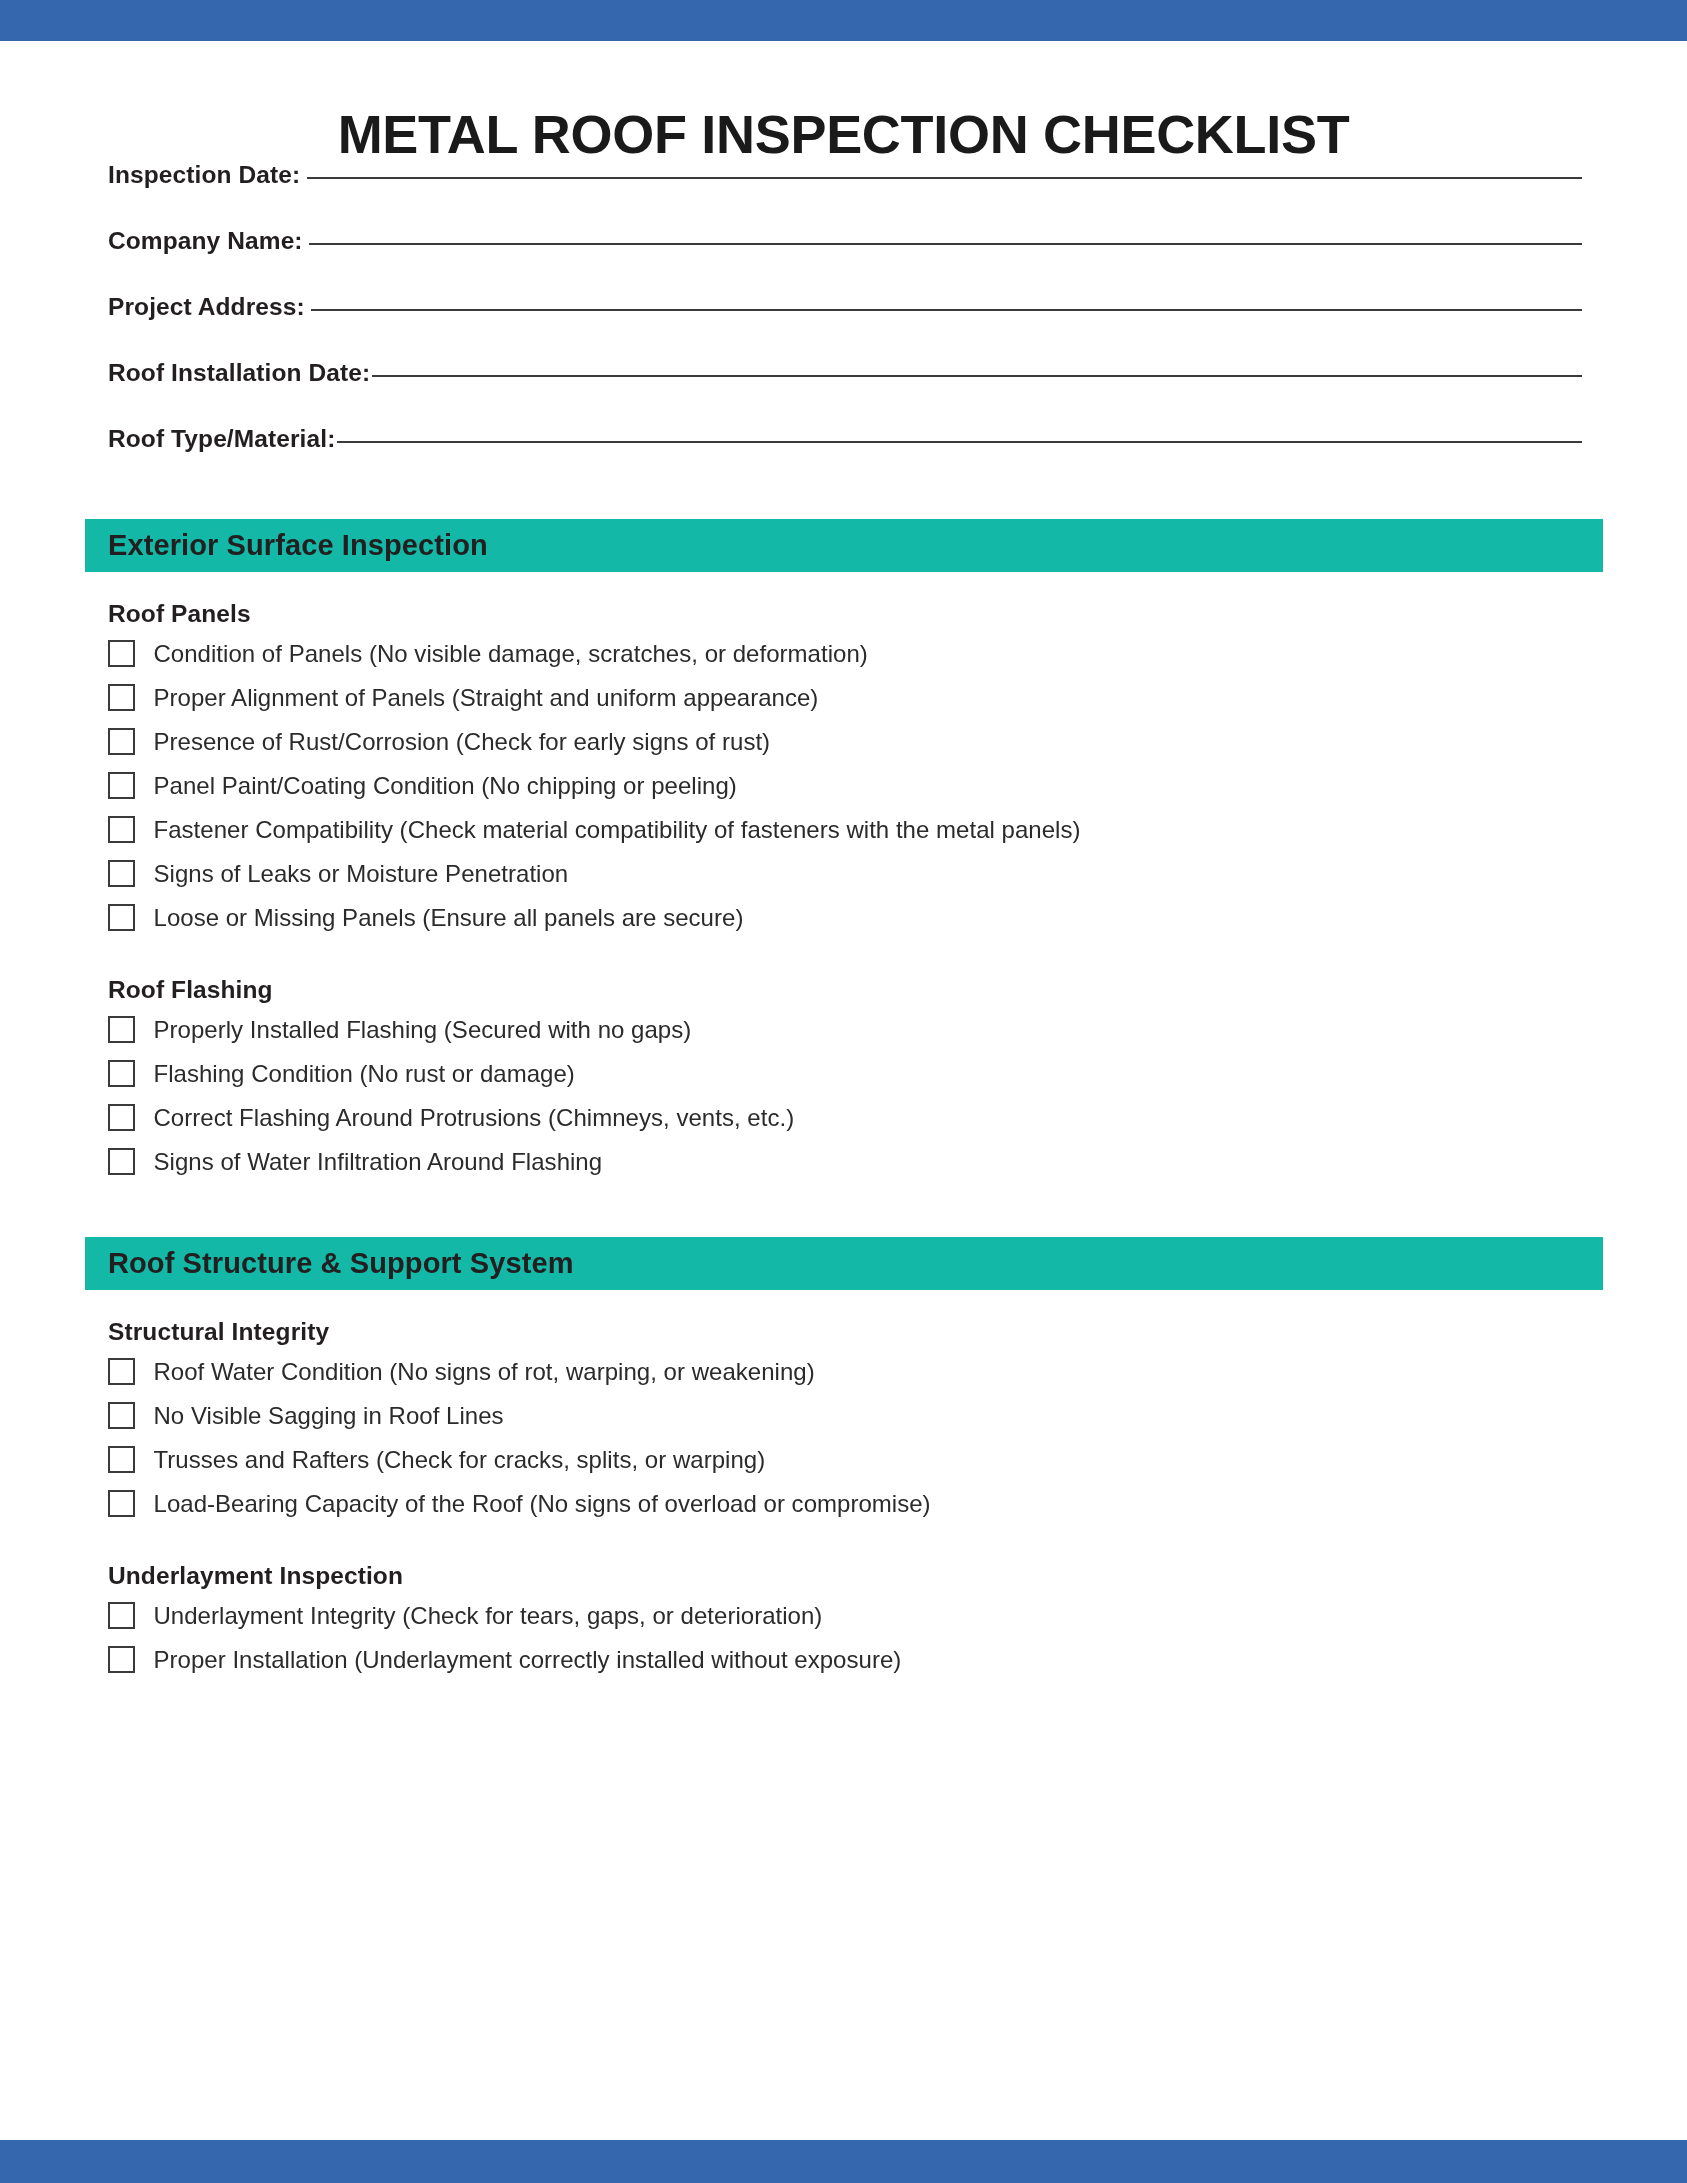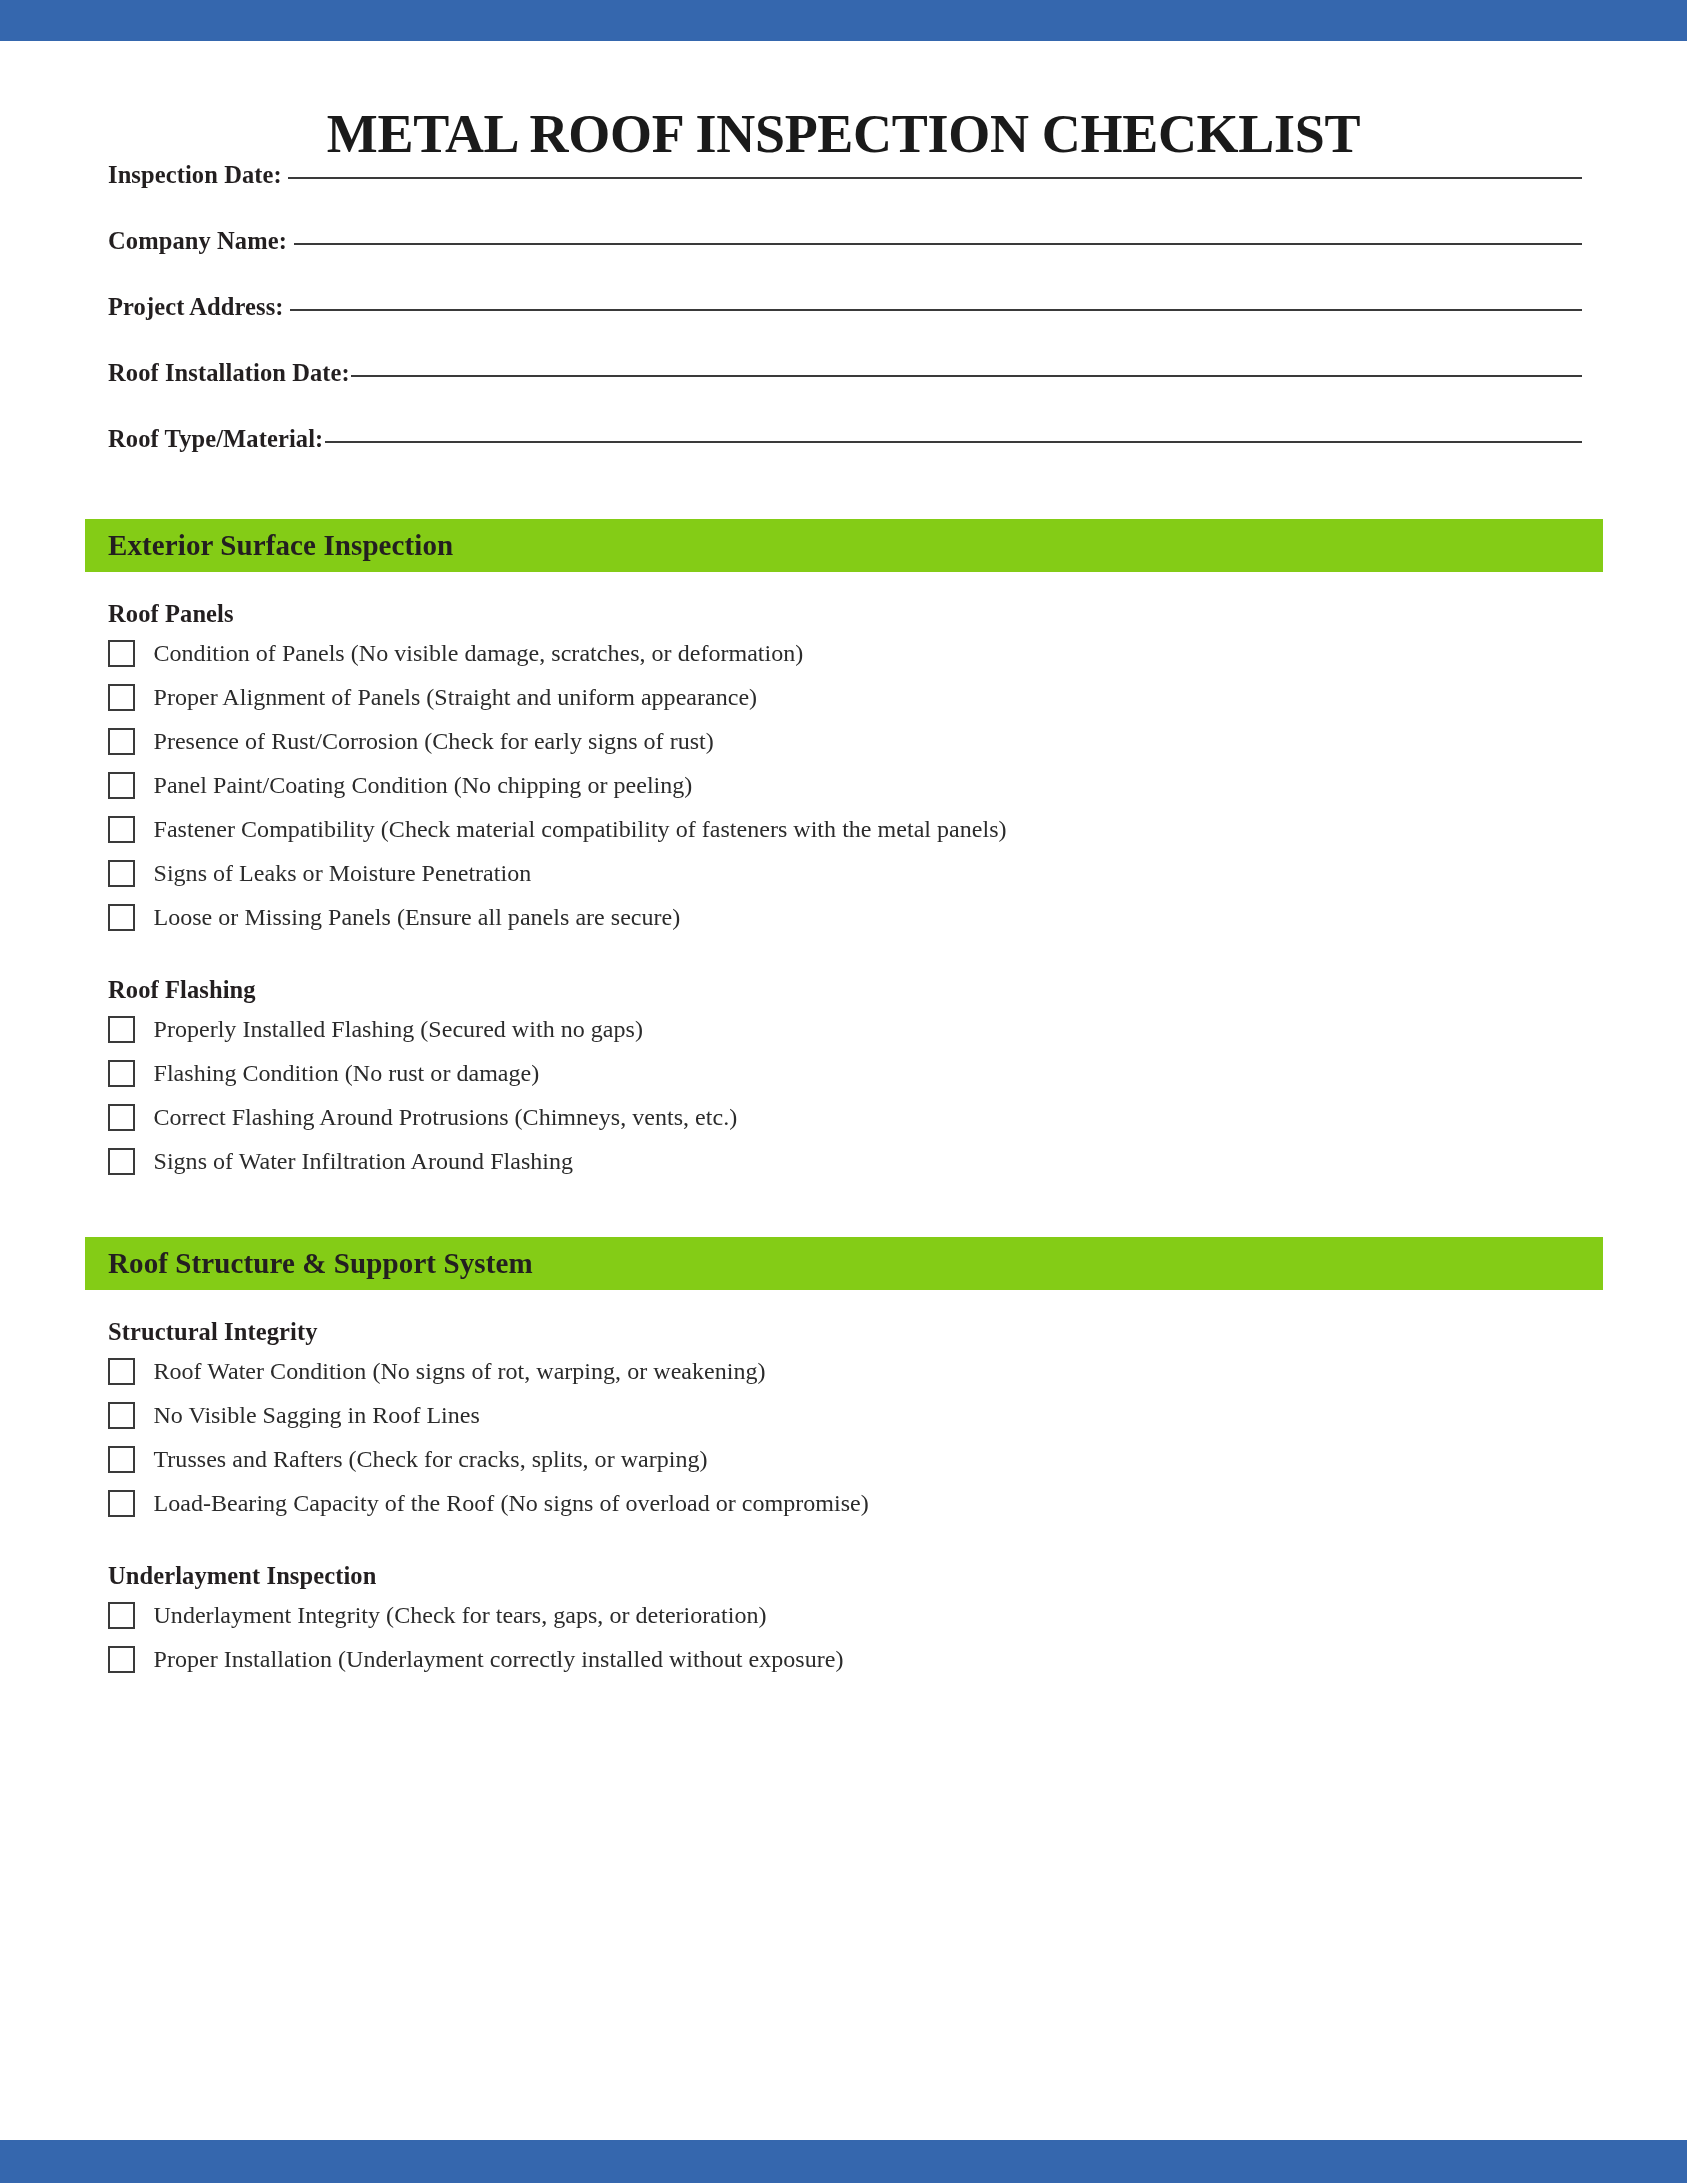--- a/index.html
+++ b/index.html
@@ -33,21 +33,20 @@
     height: 43px;
     background: #3567ae;
   }
 
   
   .page {
     position: absolute;
     left: 0;
     top: 41px;
     width: 1687px;
-    font-family: Liberation Serif, serif;
   }
 
   .doc-title {
     text-align: center;
     font-size: 54px;
     font-weight: bold;
     letter-spacing: -0.3px;
     color: #1a1a1a;
     margin: 66px 0 0 0;
     padding: 0 106px 0 106px;
@@ -77,21 +76,21 @@
     margin-left: 6.6px;
     position: relative;
     top: -4px;
   }
   .form-row.tight .form-rule { margin-left: 1.3px; }
 
   
   .section-band {
     margin-left: 85px;
     margin-right: 84px;
-    background: #84cc16;
+    background: #14b8a6;
     height: 53px;
     display: flex;
     align-items: center;
     padding-left: 23px;
     box-sizing: border-box;
   }
   .section-band-title {
     font-size: 29px;
     font-weight: bold;
     color: #231f20;

